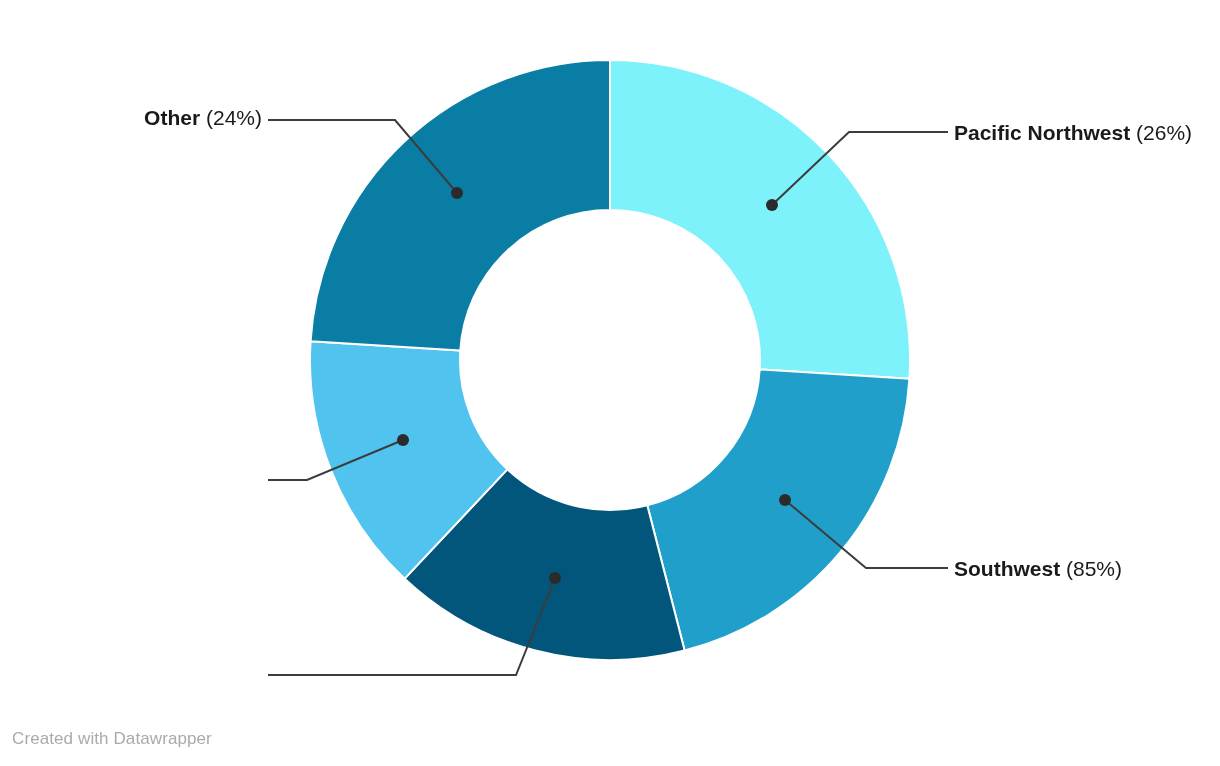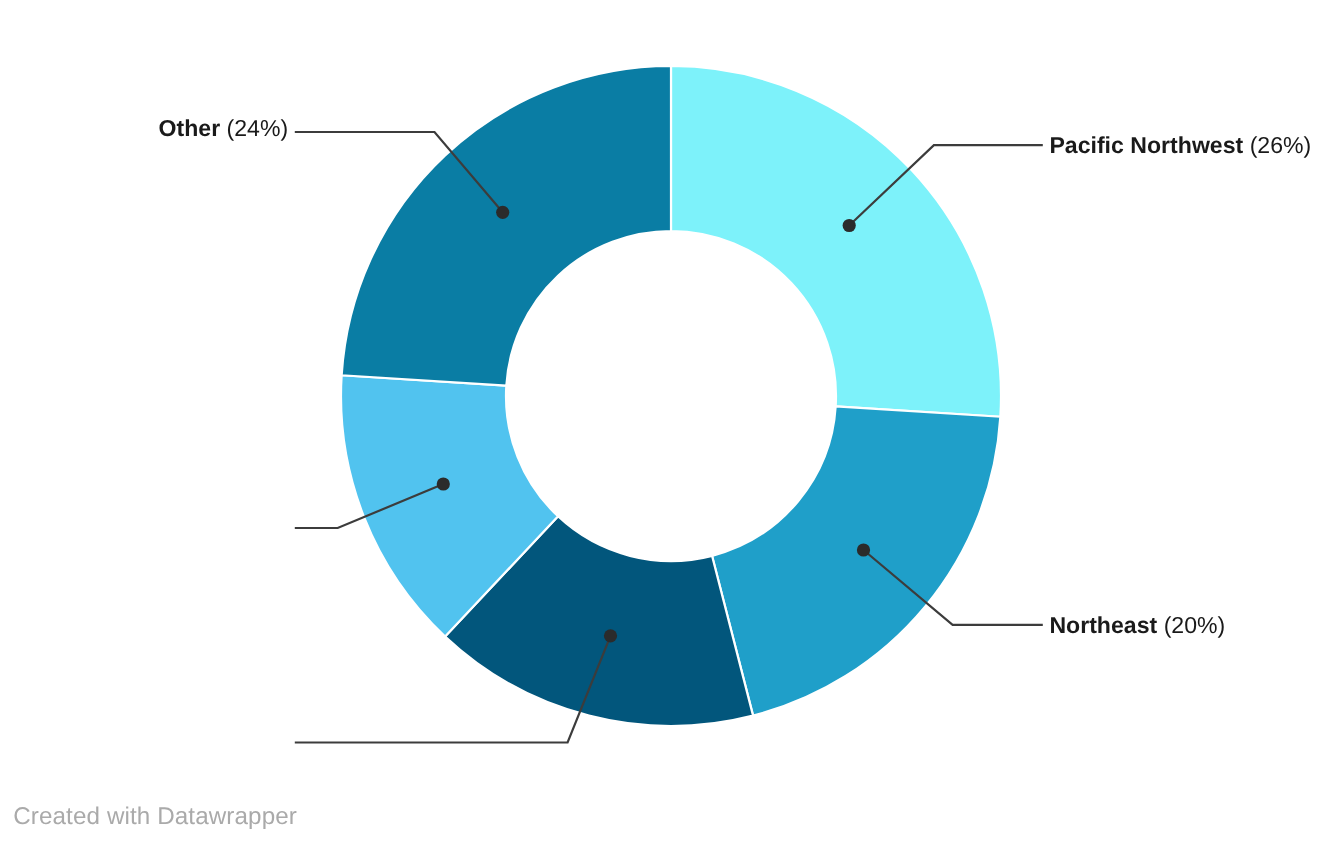--- a/index.html
+++ b/index.html
@@ -86,21 +86,21 @@
   }
   #label-other {
     left: 0px;
     top: 105px;
     width: 262px;
   }
   #footer-credit {
     position: absolute;
     left: 12px;
     top: 729px;
-    font-size: 22px;
+    font-size: 17px;
     color: #aaaaaa;
     letter-spacing: 0.1px;
     text-align: right;
   }
 </style>
 </head>
 <body>
 
 <div id="chart-root">
 
@@ -125,22 +125,22 @@
         <circle cx="457" cy="193" r="6" class="leader-dot"></circle>
       </g>
   </svg>
 
   <div class="slice-label label-right" id="label-pacific-northwest">
     <span class="lbl-name">Pacific Northwest</span>
     <span class="lbl-pct">(26%)</span>
   </div>
 
   <div class="slice-label label-right" id="label-southwest">
-    <span class="lbl-name">Northeast</span>
-    <span class="lbl-pct">(20%)</span>
+    <span class="lbl-name">Southwest</span>
+    <span class="lbl-pct">(85%)</span>
   </div>
 
 
 
   <div class="slice-label label-left" id="label-other">
     <span class="lbl-name">Other</span>
     <span class="lbl-pct">(24%)</span>
   </div>
 
   <div id="footer-credit">Created with Datawrapper</div>

